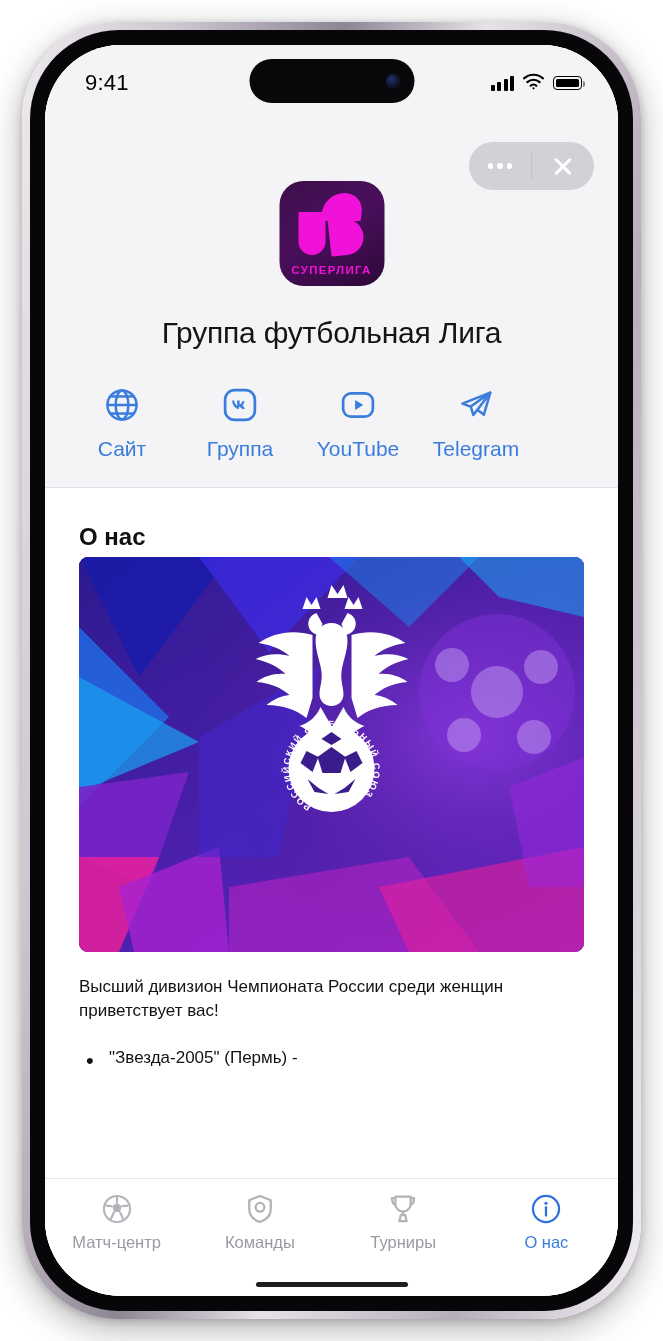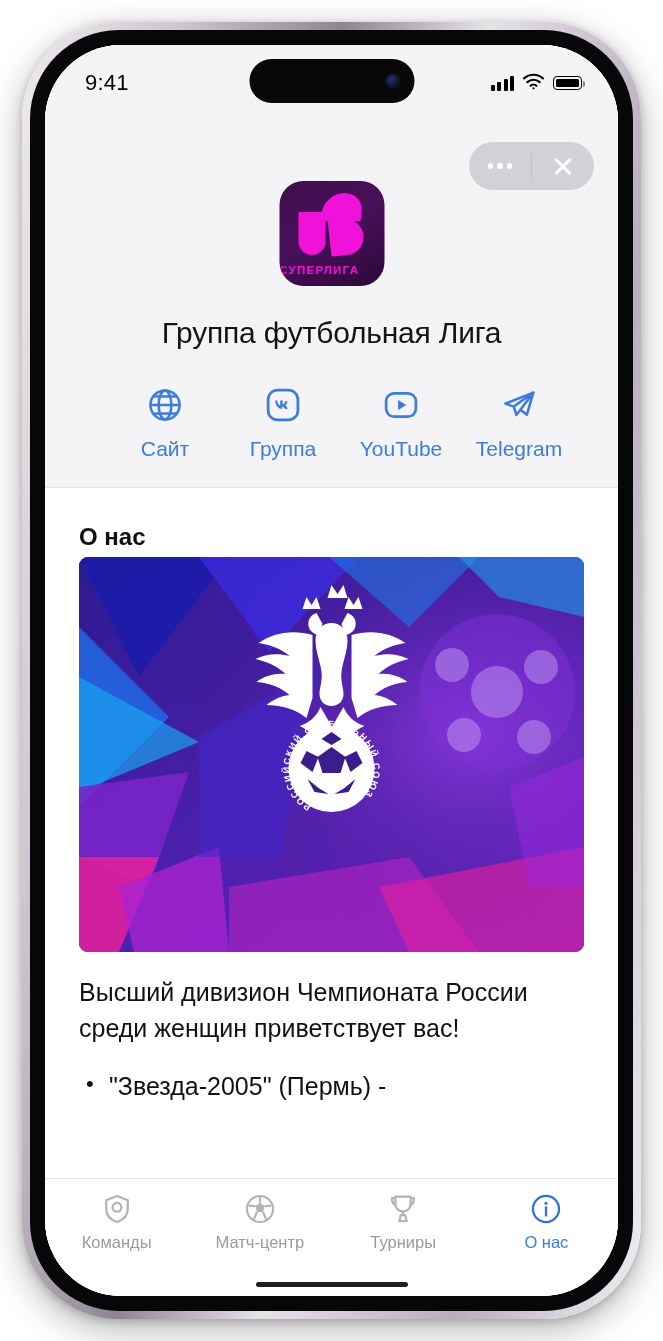--- a/index.html
+++ b/index.html
@@ -119,33 +119,33 @@
     overflow:hidden;
   }
   .pinwheel { position:absolute; left:17px; top:12px; width:70px; height:62px; }
   .pw { position:absolute; background:#f012d8; }
   .pw1 { left:26px; top:0; width:40px; height:28px; border-radius:26px 26px 0 2px;
          transform:skewX(-8deg); }
   .pw2 { left:2px; top:19px; width:27px; height:43px; border-radius:2px 2px 22px 22px; }
   .pw3 { left:33px; top:26px; width:34px; height:36px; border-radius:2px 22px 22px 2px;
          transform:rotate(-6deg); }
   .superliga {
-    position:absolute; left:0; right:0; bottom:10px; text-align:left;
+    position:absolute; left:0; right:0; bottom:10px; text-align:center;
     font-size:11.5px; font-weight:700; letter-spacing:1.3px; color:#f012d8;
   }
 
   .app-title {
     position:absolute; left:0; top:271px; width:573px; text-align:center;
     font-size:30px; font-weight:400; color:#141414; letter-spacing:-.2px;
   }
 
   
   .links {
     position:absolute; left:0; top:340px; width:594px;
-    display:flex; align-items:flex-start; justify-content:center;
+    display:flex; align-items:flex-start; justify-content:flex-start;
     padding:0 18px;
   }
   .link { width:118px; display:flex; flex-direction:column; align-items:center; gap:12px; cursor:pointer; }
   .link-label { font-size:21px; color:#3b7ddd; font-weight:400; }
   .link-icon { width:40px; height:40px; display:flex; align-items:center; justify-content:center; }
 
   
   .section-title {
     position:absolute; left:34px; top:478px;
     font-size:24px; font-weight:700; color:#101010;
@@ -163,21 +163,21 @@
     color:#ffffff; font-weight:700; line-height:1.02;
     font-size:49px; letter-spacing:1.5px;
     text-shadow:0 2px 10px rgba(0,0,0,.25);
   }
   .banner-title span { display:block; }
   .rfu-emblem { position:absolute; left:50%; transform:translateX(-50%); top:22px; width:215px; height:240px; }
 
   
   .body-text {
     position:absolute; left:34px; top:930px; width:505px;
-    font-size:25px; line-height:1.42; color:#121212;
+    font-size:17px; line-height:1.42; color:#121212;
   }
   .body-text p { margin-bottom:23px; }
   .body-text ul { list-style:none; }
   .body-text li { position:relative; padding-left:30px; }
   .body-text li::before {
     content:"\2022"; position:absolute; left:7px; top:-1px; font-size:22px; color:#121212;
   }
 
   
   .scroll-fade {
@@ -386,37 +386,37 @@
               <li>"Звезда-2005" (Пермь) -</li>
             </ul>
           </div>
 
           <div class="scroll-fade"></div>
 
           <div class="tabbar">
 
             <div class="tab">
               <span class="tab-icon">
-                <svg width="34" height="34" viewBox="0 0 24 24" fill="none" stroke="#b3b3ba" stroke-width="1.6">
-                  <path d="M12 2.8 4.4 5.8v6.1c0 4.4 3.1 7.8 7.6 9.3 4.5-1.5 7.6-4.9 7.6-9.3V5.8z"></path>
-                  <circle cx="12" cy="10.8" r="3.1"></circle>
-                </svg>
-              </span>
-              <span class="tab-label">Команды</span>
-            </div>
-
-            <div class="tab">
-              <span class="tab-icon">
                 <svg width="34" height="34" viewBox="0 0 24 24" fill="none" stroke="#b3b3ba" stroke-width="1.5">
                   <circle cx="12" cy="12" r="9.2"></circle>
                   <polygon points="12,7.6 15.4,10.1 14.1,14.1 9.9,14.1 8.6,10.1" fill="#b3b3ba" stroke="none"></polygon>
                   <path d="M12 2.8v4.8M4.1 9.6l4.5.5M19.9 9.6l-4.5.5M7.2 20.2l2.7-6.1M16.8 20.2l-2.7-6.1"></path>
                 </svg>
               </span>
               <span class="tab-label">Матч-центр</span>
+            </div>
+
+            <div class="tab">
+              <span class="tab-icon">
+                <svg width="34" height="34" viewBox="0 0 24 24" fill="none" stroke="#b3b3ba" stroke-width="1.6">
+                  <path d="M12 2.8 4.4 5.8v6.1c0 4.4 3.1 7.8 7.6 9.3 4.5-1.5 7.6-4.9 7.6-9.3V5.8z"></path>
+                  <circle cx="12" cy="10.8" r="3.1"></circle>
+                </svg>
+              </span>
+              <span class="tab-label">Команды</span>
             </div>
 
             <div class="tab">
               <span class="tab-icon">
                 <svg width="34" height="34" viewBox="0 0 24 24" fill="none" stroke="#b3b3ba" stroke-width="1.6" stroke-linejoin="round">
                   <path d="M6.6 3.2h10.8v5.2c0 3-2.4 5.4-5.4 5.4s-5.4-2.4-5.4-5.4z"></path>
                   <path d="M6.6 4.4H4.2c0 2.8 1.2 4.4 3 4.8M17.4 4.4h2.4c0 2.8-1.2 4.4-3 4.8"></path>
                   <path d="M12 13.8v2.6M9.4 20.6h5.2l-1-4.2h-3.2z"></path>
                 </svg>
               </span>

